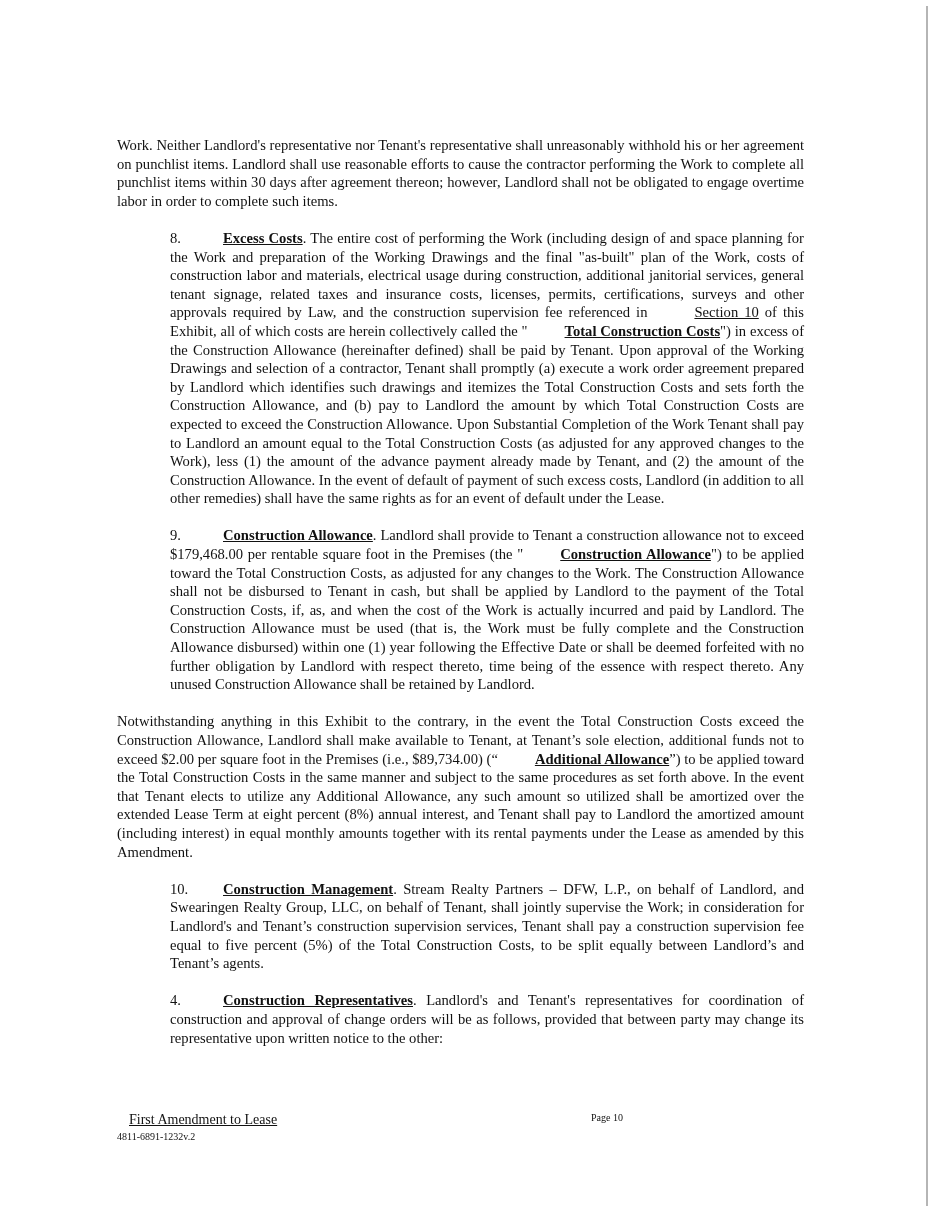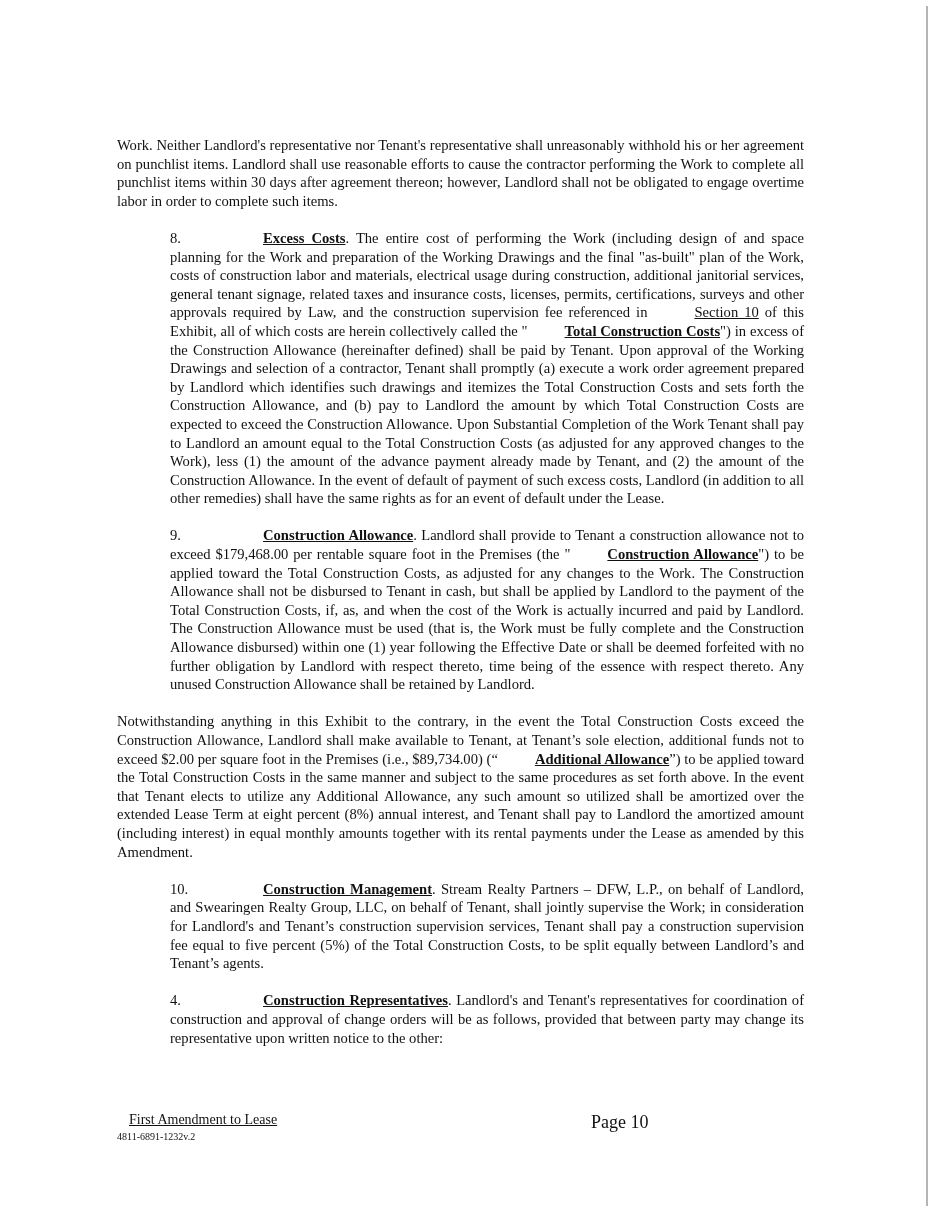--- a/index.html
+++ b/index.html
@@ -12,30 +12,30 @@
   }
   .body-text {
     position: absolute; left: 117px; top: 136px; width: 687px;
     font-family: "Liberation Serif", "DejaVu Serif", serif;
     font-size: 14.6px; line-height: 18.6px; color: #111111;
     text-align: justify;
   }
   .para { margin: 0 0 18.6px 0; }
   .indent { padding-left: 53px; }
   .sec-num { display: inline-block; width: 53px; }
-  .head { font-weight: bold; text-decoration: underline; margin-left: 40px; }
+  .head { font-weight: bold; text-decoration: underline; }
   .term { font-weight: bold; text-decoration: underline; margin-left: 37px; }
   .ul { text-decoration: underline; margin-left: 41px; }
   .footer {
     position: absolute; left: 117px; top: 1112px; width: 560px;
     font-family: "Liberation Serif", "DejaVu Serif", serif; color: #111111;
   }
   .footer-title { font-size: 14px; text-decoration: underline; position: absolute; left: 12px; top: 0; white-space: nowrap; }
   .footer-docid { font-size: 10px; position: absolute; left: 0; top: 19px; white-space: nowrap; }
-  .footer-page { font-size: 18px; position: absolute; left: 474px; top: 0; white-space: nowrap; }
+  .footer-page { font-size: 10px; position: absolute; left: 474px; top: 0; white-space: nowrap; }
 </style>
 </head>
 <body>
 
 <div class="page">
   <div class="edge-line"></div>
 
   <div class="body-text">
 
     <p class="para">Work. Neither Landlord's representative nor Tenant's representative shall unreasonably withhold his or her agreement on punchlist items.  Landlord shall use reasonable efforts to cause the contractor performing the Work to complete all punchlist items within 30 days after agreement thereon; however, Landlord shall not be obligated to engage overtime labor in order to complete such items.</p>

